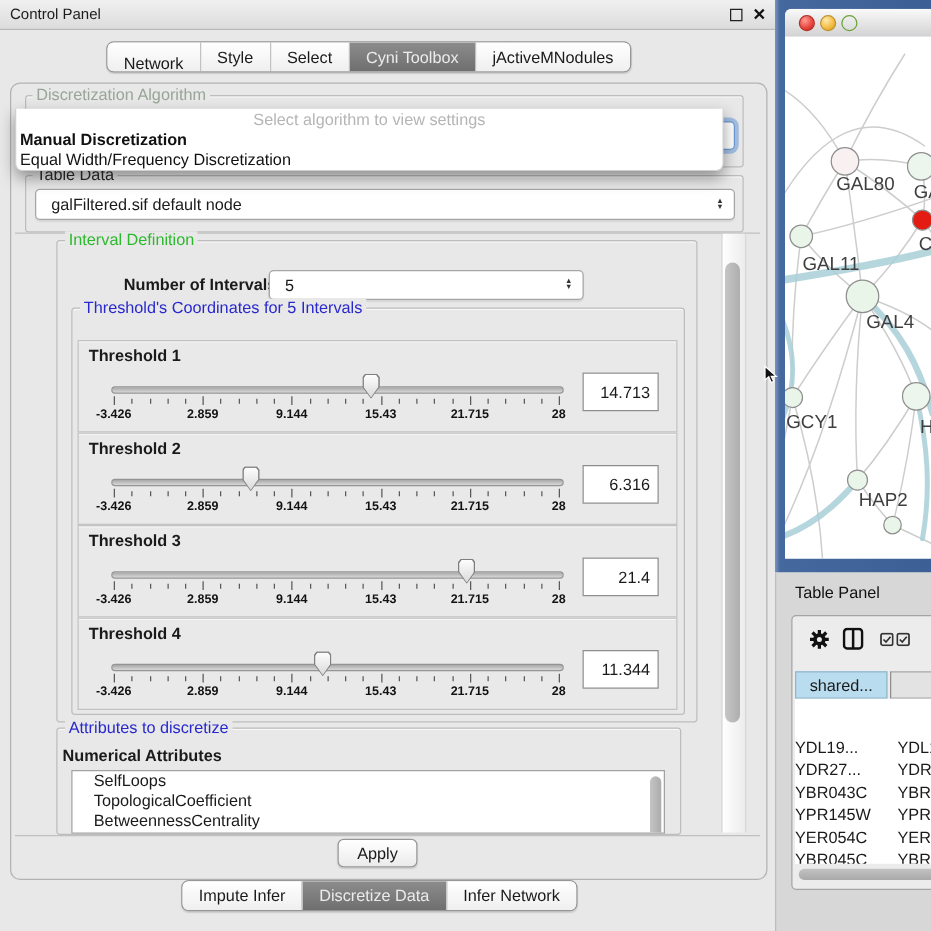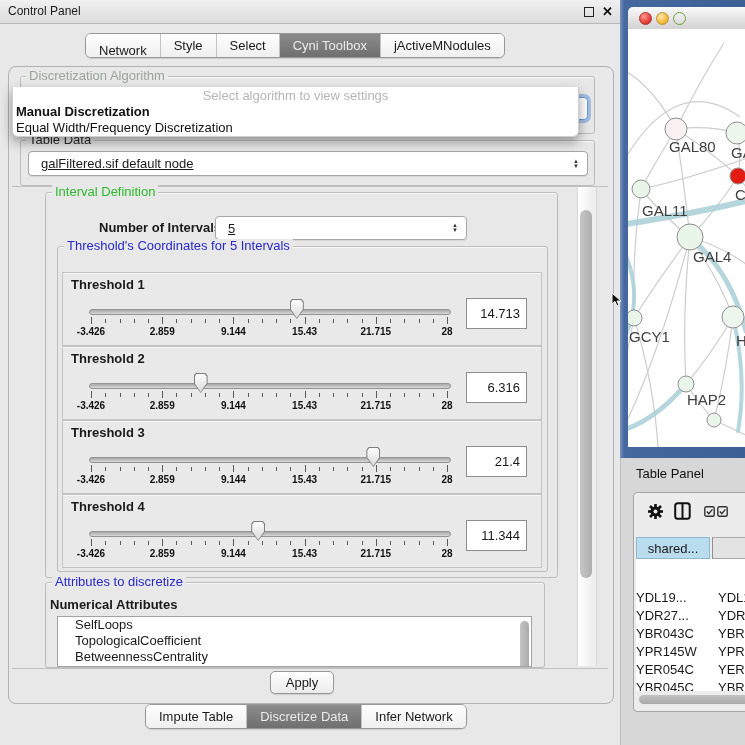--- a/index.html
+++ b/index.html
@@ -27,21 +27,21 @@
   .group{position:absolute;border:1px solid #bdbdbd;border-radius:3px;
     box-shadow:inset 0 1px 0 rgba(255,255,255,.7);}
   .group-label{position:absolute;font-size:13px;background:#e8e8e8;padding:0 3px;line-height:14px;}
   .lbl-muted-green{color:#98a598;}
   .lbl-green{color:#2db92d;}
   .lbl-blue{color:#2828cc;}
   .lbl-dark{color:#2b2b2b;}
   
   .combo{position:absolute;background:#fff;border:1px solid #a6a6a6;border-radius:4px;
     font-size:13px;box-shadow:0 1px 1px rgba(0,0,0,.08);}
-  .combo .val{position:absolute;left:12px;top:0;bottom:0;line-height:23px;white-space:nowrap;text-decoration:underline;}
+  .combo .val{position:absolute;left:12px;top:0;bottom:0;line-height:23px;white-space:nowrap;}
   .stepper{position:absolute;right:4px;top:50%;transform:translateY(-50%);width:14px;text-align:center;
     font-size:6px;line-height:5px;color:#333;}
   #algo-combo{left:30px;top:97px;width:556px;height:21px;
     box-shadow:0 0 0 3px rgba(105,155,220,.55);border-color:#6e9cd4;}
   #tabledata-combo{left:28px;top:151px;width:558px;height:23px;}
   #intervals-combo{left:215px;top:216px;width:250px;height:22px;}
   
   #algo-popup{position:absolute;left:12px;top:87px;width:565px;height:49px;background:#fff;
     border:1px solid #cfcfcf;border-top:none;border-radius:0 0 6px 6px;z-index:60;
     box-shadow:0 5px 12px rgba(0,0,0,.38);}
@@ -202,21 +202,21 @@
   <div class="attr-item">SelfLoops</div>
       <div class="attr-item">TopologicalCoefficient</div>
       <div class="attr-item">BetweennessCentrality</div>
       <div id="attr-scroll"></div>
     </div>
 
   <div id="apply-btn">Apply</div>
 
   <div id="bottom-tabs" class="segbar">
       <div class="seg">
-        <span>Impute Table</span>
+        <span>Impute Infer</span>
       </div>
       <div class="seg sel">
         <span>Discretize Data</span>
       </div>
       <div class="seg">
         <span>Infer Network</span>
       </div>
     </div>
 
   <div id="net-frame">

